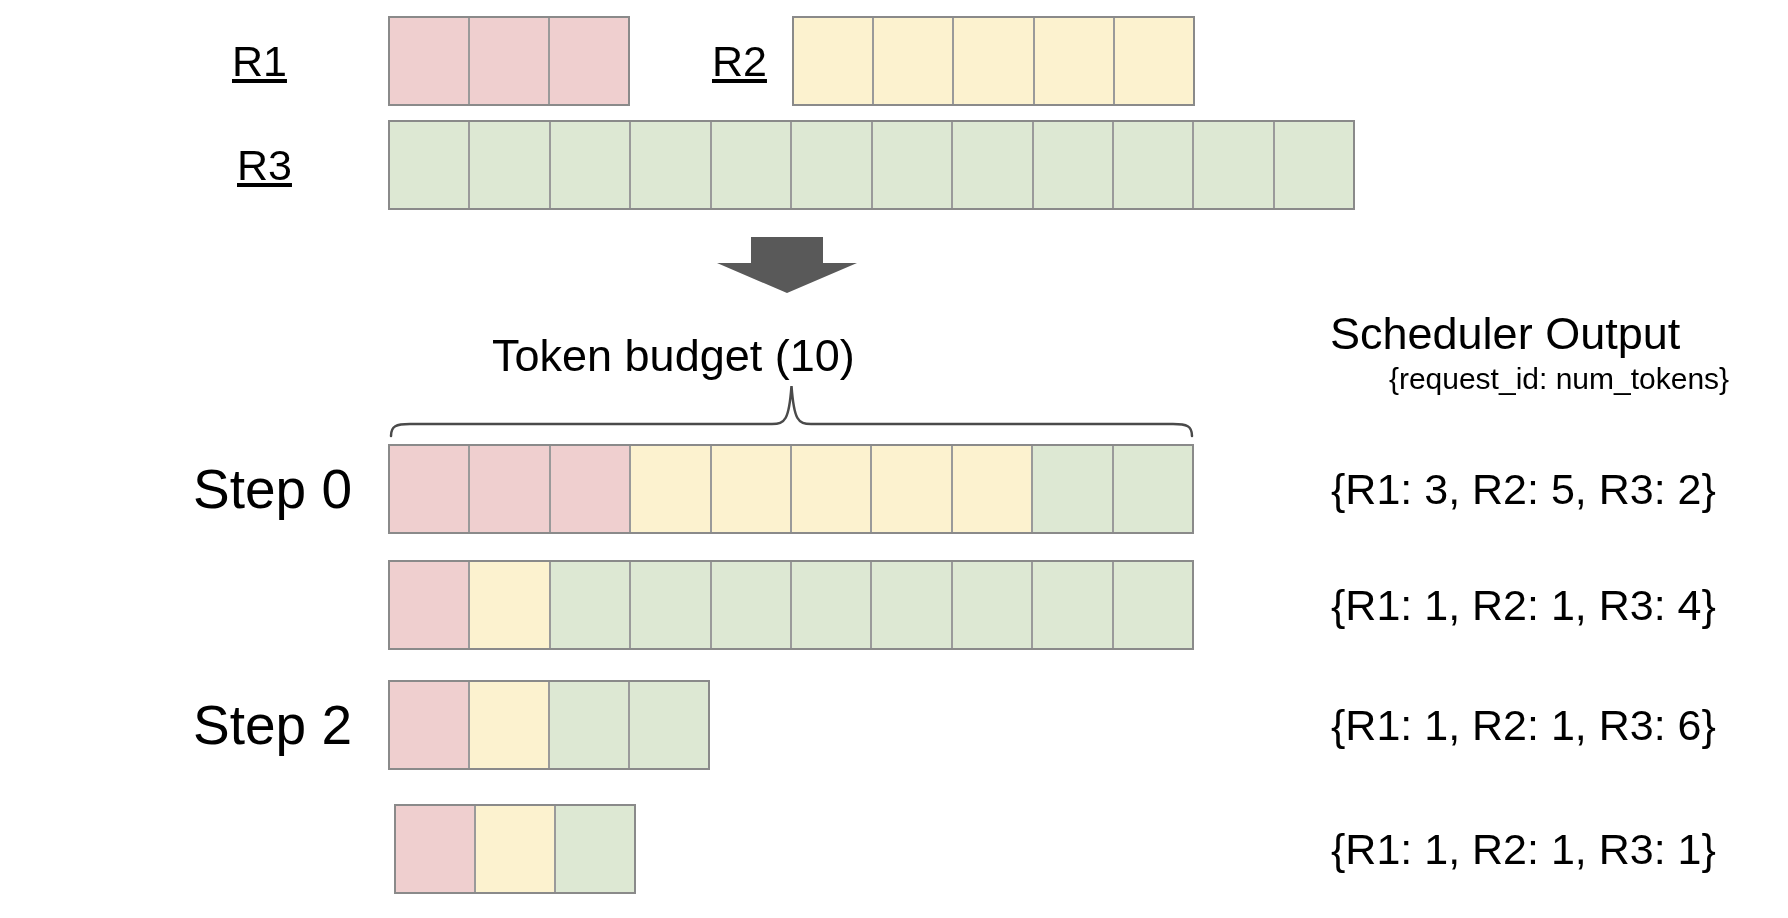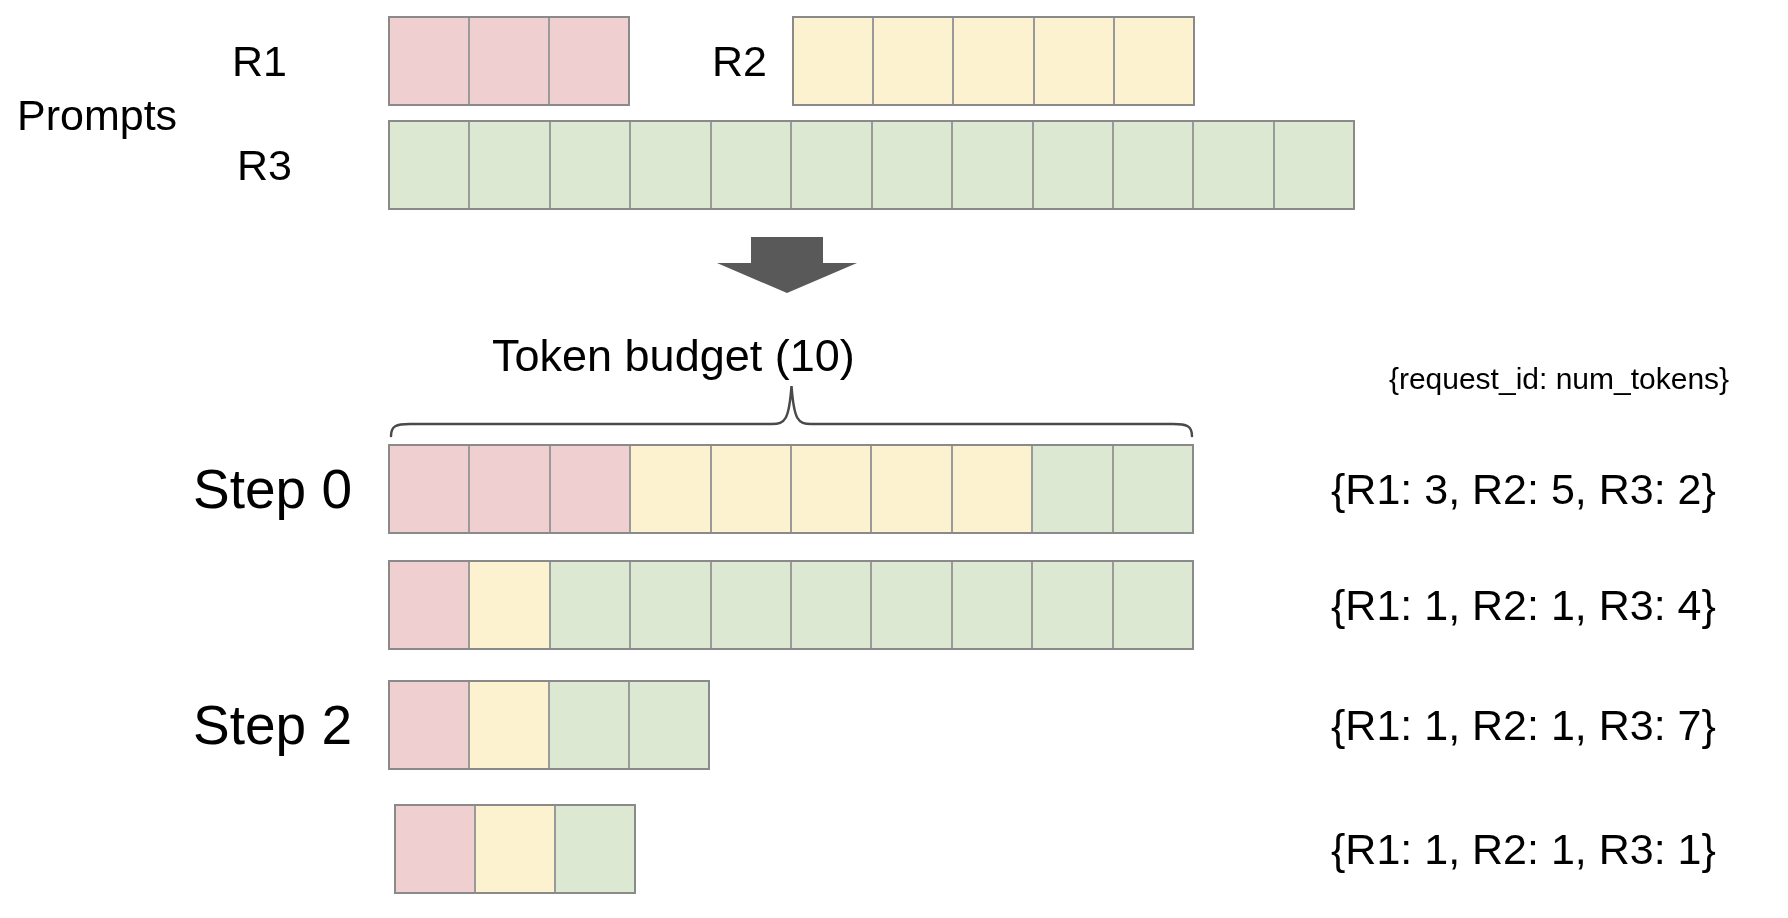--- a/index.html
+++ b/index.html
@@ -10,20 +10,21 @@
     background:#ffffff;
     overflow:hidden;
     font-family:"Liberation Sans", sans-serif;
     color:#000000;
   }
   .label{
     position:absolute;
     font-size:43px;
     line-height:46px;
     white-space:nowrap;
+    text-decoration:underline;
   }
   .step-label{
     position:absolute;
     left:140px;
     width:212px;
     text-align:right;
     font-size:55px;
     line-height:46px;
     white-space:nowrap;
   }
@@ -61,21 +62,20 @@
     border-right:2px solid #9a9a9a;
   }
   .cell:last-child{border-right:none;}
   .svg-abs{position:absolute;}
 </style>
 </head>
 <body>
 
 <div class="canvas">
 
-  <div class="label" style="left:17px;top:92px">Prompts</div>
   <div class="label" style="left:232px;top:38px">R1</div>
   <div class="label" style="left:712px;top:38px">R2</div>
   <div class="label" style="left:237px;top:142px">R3</div>
 
   <div class="token-row" id="row-R1" style="left: 388px; top: 16px; width: 241.8px;">
       <div class="cell" style="background: rgb(239, 207, 207);"></div>
       <div class="cell" style="background: rgb(239, 207, 207);"></div>
       <div class="cell" style="background: rgb(239, 207, 207);"></div>
     </div>
   <div class="token-row" id="row-R2" style="left: 792px; top: 16px; width: 403px;">
@@ -102,20 +102,21 @@
 
   <svg class="svg-abs" style="left:717px;top:237px" width="140" height="56" viewBox="0 0 140 56">
     <polygon points="34,0 106,0 106,26 140,26 70,56 0,26 34,26" fill="#595959"></polygon>
   </svg>
 
   <div class="big-title" style="left:492px;top:332px;width:600px">Token budget (10)</div>
   <svg class="svg-abs" style="left:388px;top:380px" width="807" height="58" viewBox="0 0 807 58">
     <path d="M 3 56 C 3 46 8 44 22 44 L 384 44 C 397 44 401 40 403.5 6 C 406 40 410 44 423 44 L 785 44 C 799 44 804 46 804 56" fill="none" stroke="#4a4a4a" stroke-width="2.5" stroke-linecap="round"></path>
   </svg>
 
+  <div class="big-title" style="left:1330px;top:310px;width:458px">Scheduler Output</div>
   <div class="subtitle" style="left:1330px;top:362px;width:458px">{request_id: num_tokens}</div>
 
   <div class="step-label" style="top:466px">Step 0</div>
   <div class="token-row" id="step-row-0" style="left: 388px; top: 444px; width: 806px;">
       <div class="cell" style="background: rgb(239, 207, 207);"></div>
       <div class="cell" style="background: rgb(239, 207, 207);"></div>
       <div class="cell" style="background: rgb(239, 207, 207);"></div>
       <div class="cell" style="background: rgb(252, 242, 207);"></div>
       <div class="cell" style="background: rgb(252, 242, 207);"></div>
       <div class="cell" style="background: rgb(252, 242, 207);"></div>
@@ -140,21 +141,21 @@
     </div>
   <div class="output-text" style="top:582px">{R1: 1, R2: 1, R3: 4}</div>
 
   <div class="step-label" style="top:702px">Step 2</div>
   <div class="token-row" id="step-row-2" style="left: 388px; top: 680px; width: 322.4px;">
       <div class="cell" style="background: rgb(239, 207, 207);"></div>
       <div class="cell" style="background: rgb(252, 242, 207);"></div>
       <div class="cell" style="background: rgb(221, 232, 211);"></div>
       <div class="cell" style="background: rgb(221, 232, 211);"></div>
     </div>
-  <div class="output-text" style="top:702px">{R1: 1, R2: 1, R3: 7}</div>
+  <div class="output-text" style="top:702px">{R1: 1, R2: 1, R3: 6}</div>
 
   <div class="token-row" id="step-row-3" style="left: 394px; top: 804px; width: 241.8px;">
       <div class="cell" style="background: rgb(239, 207, 207);"></div>
       <div class="cell" style="background: rgb(252, 242, 207);"></div>
       <div class="cell" style="background: rgb(221, 232, 211);"></div>
     </div>
   <div class="output-text" style="top:826px">{R1: 1, R2: 1, R3: 1}</div>
 
 </div>
 

